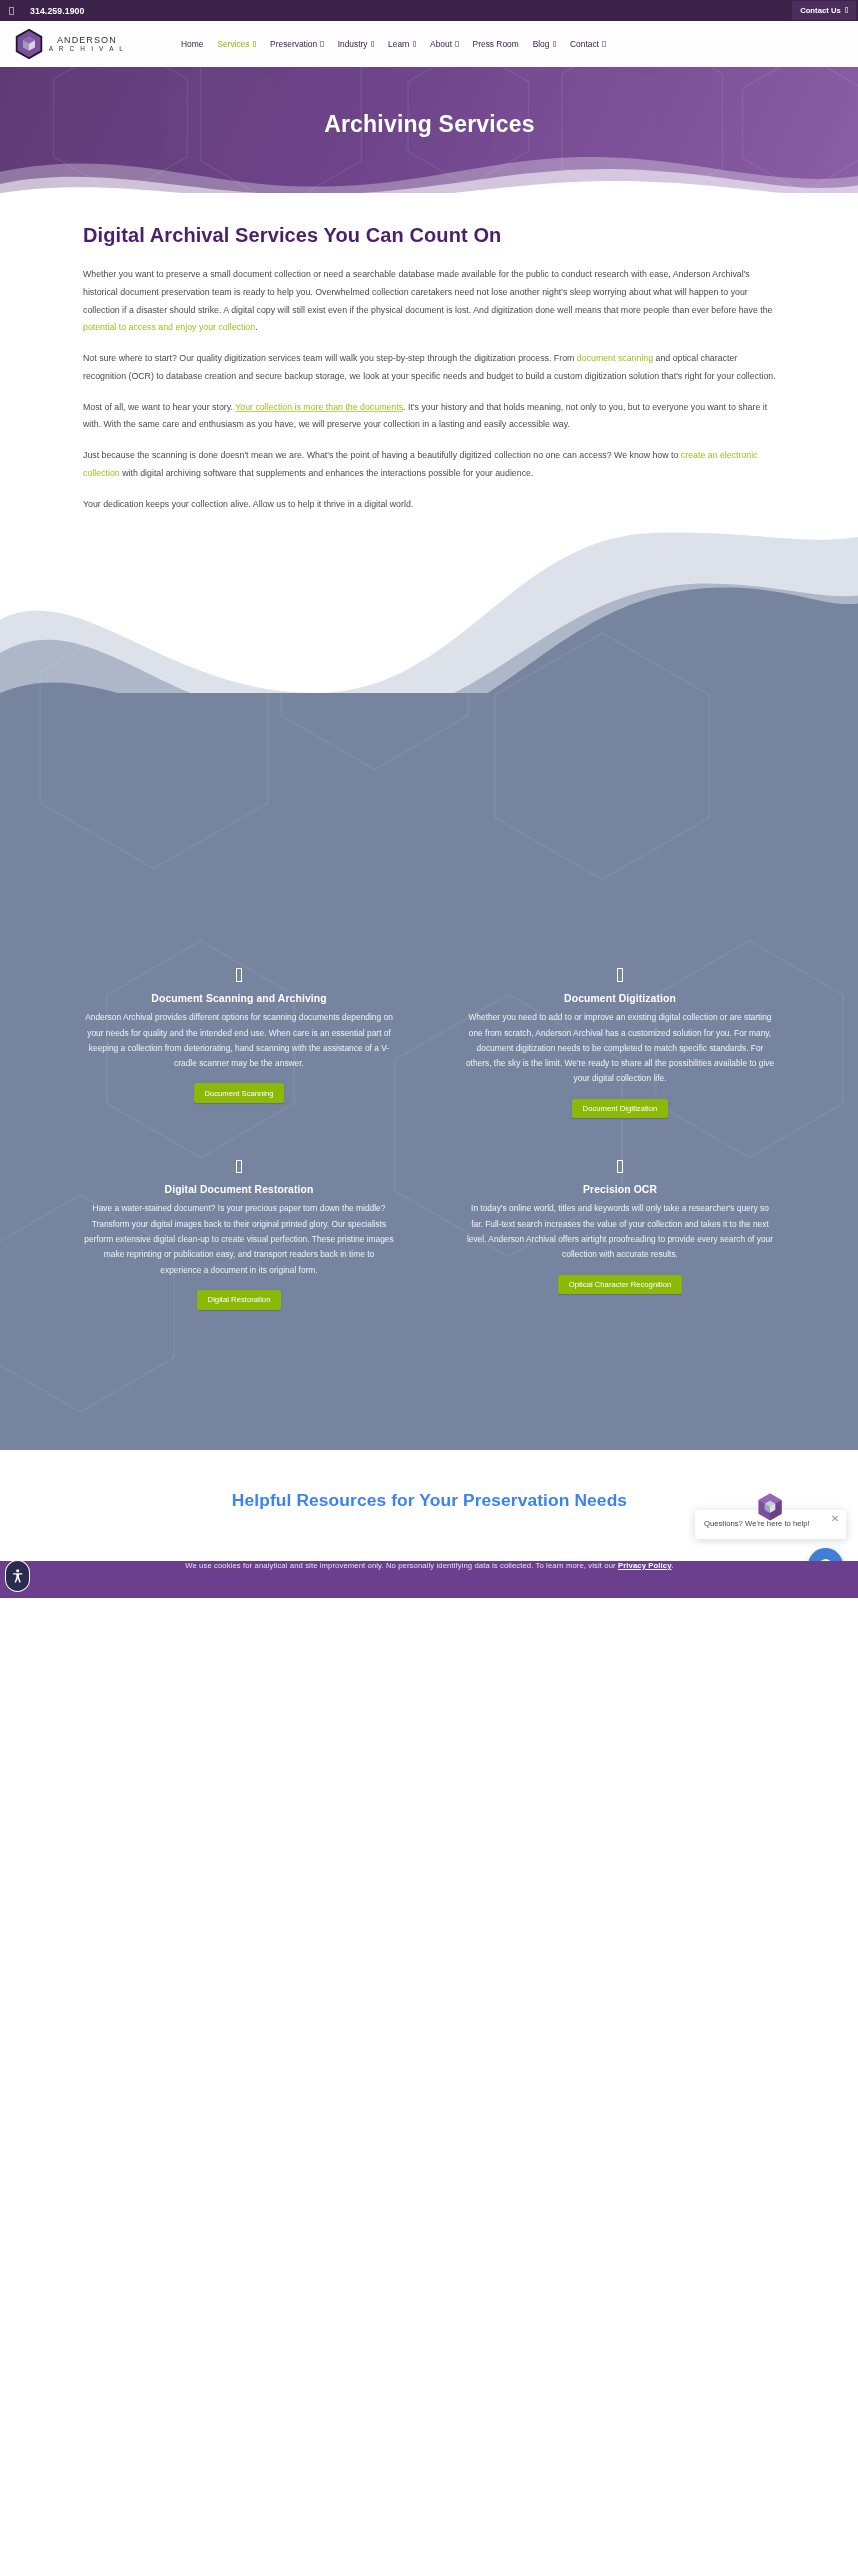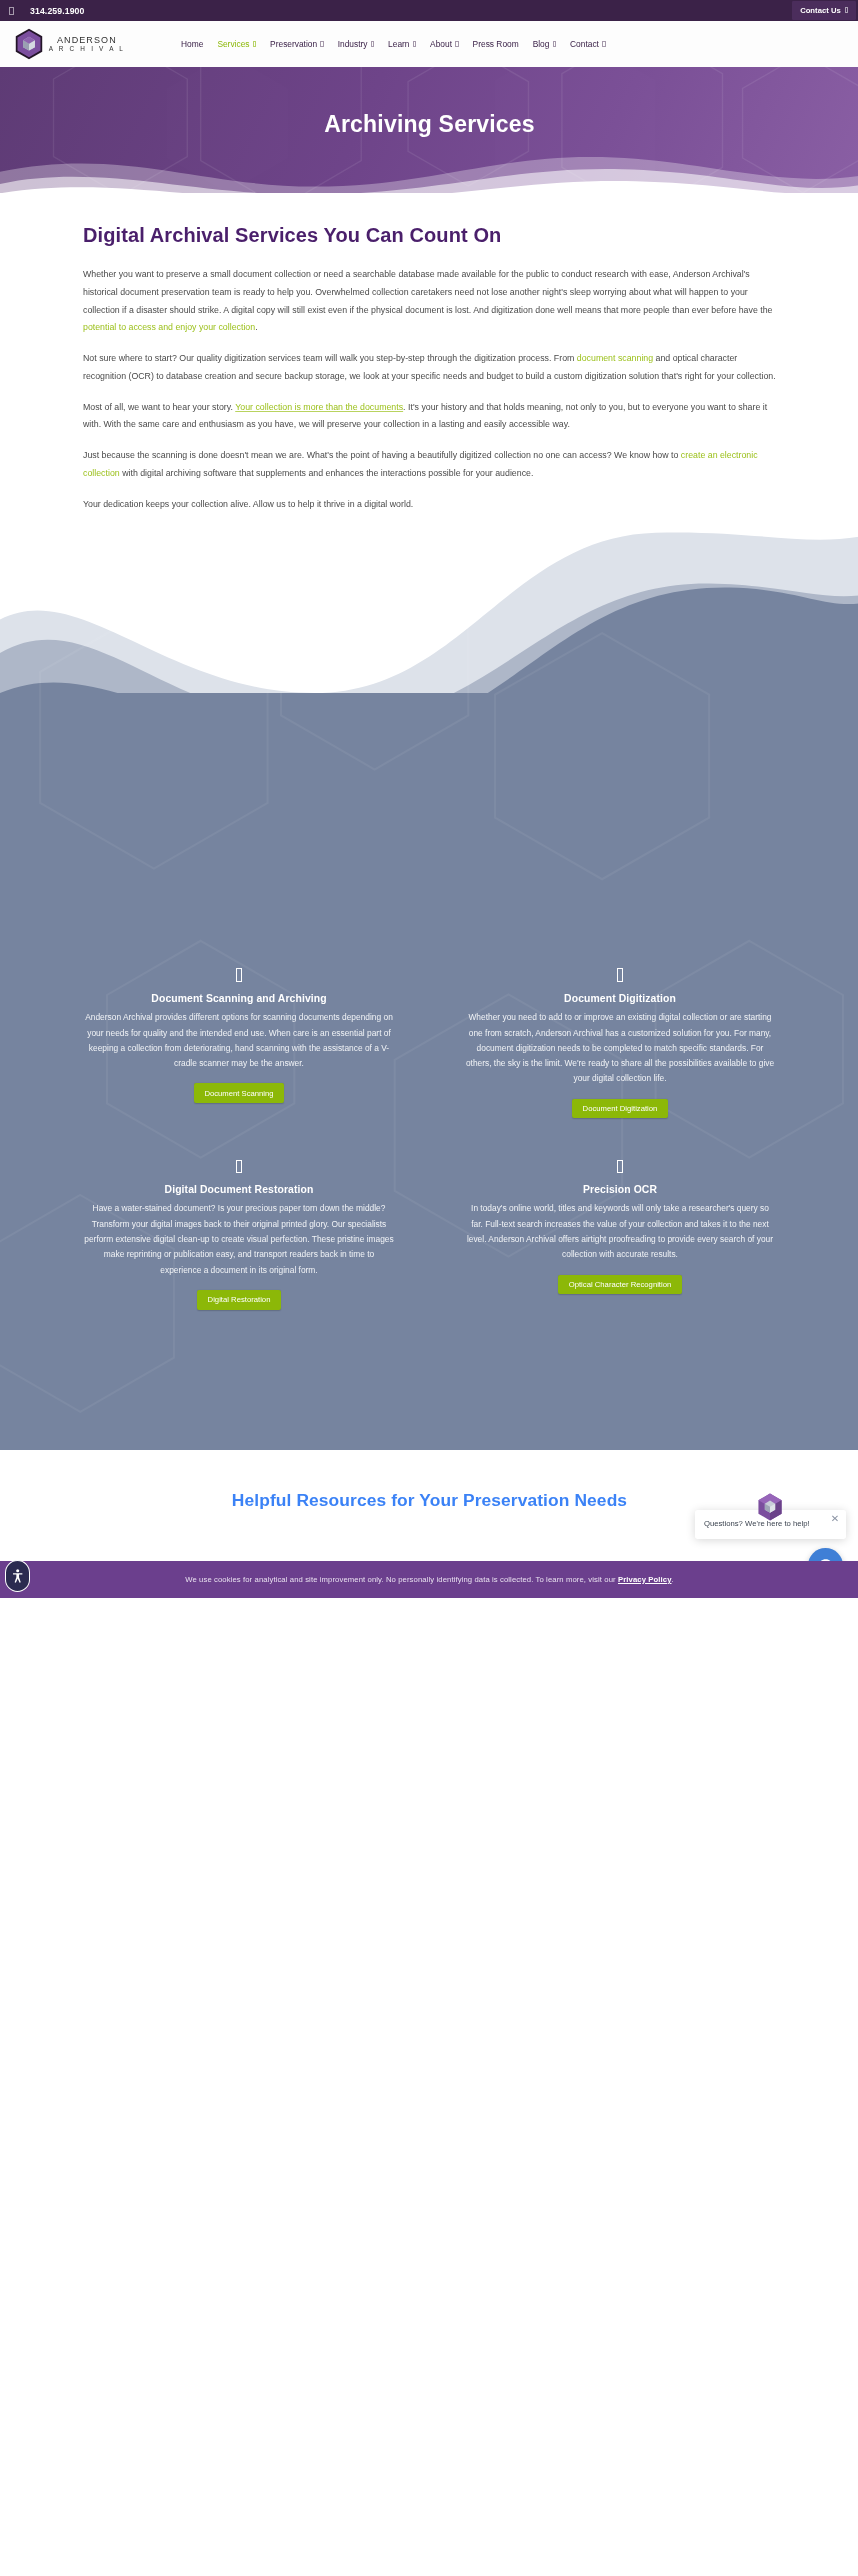--- a/index.html
+++ b/index.html
@@ -159,21 +159,21 @@
   
   .a11y-btn{
     position:absolute; left:4.7px; bottom:6px; width:25.4px; height:32px;
     border-radius:50%/40%; background:#2b2b50; border:1.3px solid #ffffff;
     display:flex; align-items:center; justify-content:center; z-index:70; cursor:pointer;
   }
 
   
   .cookiebar{
     position:absolute; left:0; bottom:0; width:100%; height:37px;
-    background:#6B3F8D; display:flex; align-items:center; justify-content:center;
+    background:#6B3F8D; display:flex; justify-content:center;
     z-index:65;
   }
   .cookiebar-text{
     font-size:7.7px; color:#e9e1f0; letter-spacing:0.1px;
   }
   .cookiebar-text a{ color:#ffffff; text-decoration:underline; font-weight:700; }
 </style>
 </head>
 <body>
 

